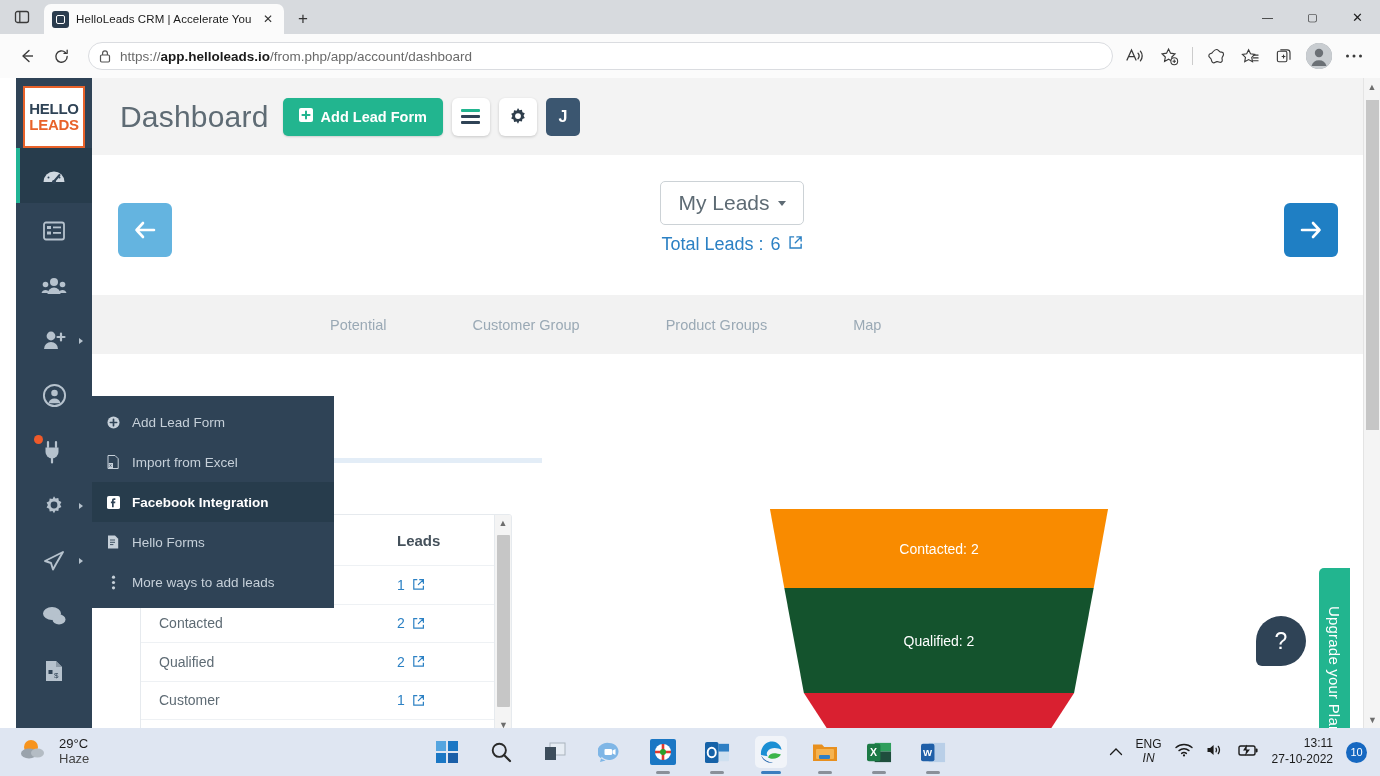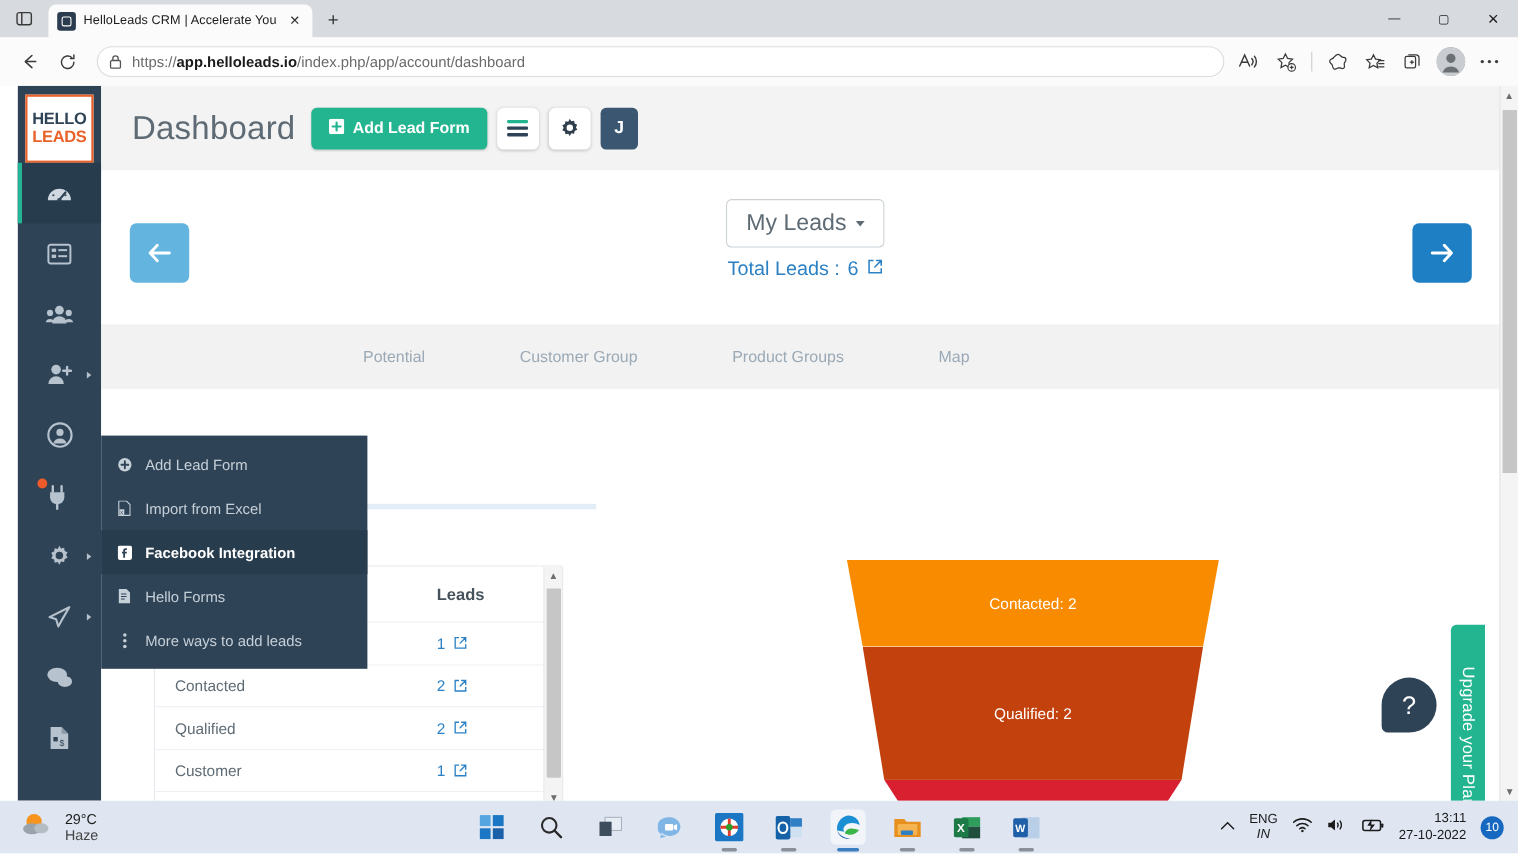--- a/index.html
+++ b/index.html
@@ -255,21 +255,21 @@
           <path d="M15 2.2 V5.6 H11.6" fill="none" stroke="#3a3a3a" stroke-width="1.4" stroke-linecap="round" stroke-linejoin="round"></path>
         </svg>
     </div>
     <div class="omnibox">
       <span class="lock">
         <svg width="12" height="14" viewBox="0 0 12 14">
             <rect x="1.5" y="6" width="9" height="7" rx="1.2" fill="none" stroke="#555" stroke-width="1.2"></rect>
             <path d="M3.6 6V4.2a2.4 2.4 0 0 1 4.8 0V6" fill="none" stroke="#555" stroke-width="1.2"></path>
           </svg>
       </span>
-      <span class="url"><span>https://</span><b>app.helloleads.io</b><span>/index.php/app/account/dashboard</span></span>
+      <span class="url"><span>https://</span><b>app.helloleads.io</b><span>/from.php/app/account/dashboard</span></span>
     </div>
     <div class="tb-icons">
       <div class="tb-ic">
         <svg width="20" height="18" viewBox="0 0 20 18">
             <path d="M2 13 L6.5 3 L11 13 M3.6 9.6 H9.4" fill="none" stroke="#3a3a3a" stroke-width="1.3" stroke-linecap="round"></path>
             <path d="M13 6.2a4.4 4.4 0 0 1 0 5.6 M15.4 4.2a7.4 7.4 0 0 1 0 9.6" fill="none" stroke="#3a3a3a" stroke-width="1.3" stroke-linecap="round"></path>
           </svg>
       </div>
       <div class="tb-ic">
         <svg width="19" height="19" viewBox="0 0 20 20">
@@ -574,21 +574,21 @@
           <div class="arw">▲</div>
           <div class="thumb"></div>
           <div class="arw" style="position:absolute;bottom:0;width:17px;">▼</div>
         </div>
       </div>
 
       <div class="funnel">
         <div class="fseg" style="height:79px;background:#f98b00;clip-path:polygon(1.7% 0,98.3% 0,94.2% 100%,5.8% 100%);">
           <span>Contacted: 2</span>
         </div>
-        <div class="fseg" style="height:121px;background:#c2410c;clip-path:polygon(5.8% 0,94.2% 0,88.6% 100%,11.4% 100%);">
+        <div class="fseg" style="height:105px;background:#14532d;clip-path:polygon(5.8% 0,94.2% 0,88.6% 100%,11.4% 100%);">
           <span>Qualified: 2</span>
         </div>
         <div class="fseg" style="height:84px;background:#d92030;clip-path:polygon(11.4% 0,88.6% 0,73% 100%,27% 100%);">
           
         </div>
       </div>
 
       <div class="upgrade">
         <span>Upgrade your Plan</span>
       </div>

